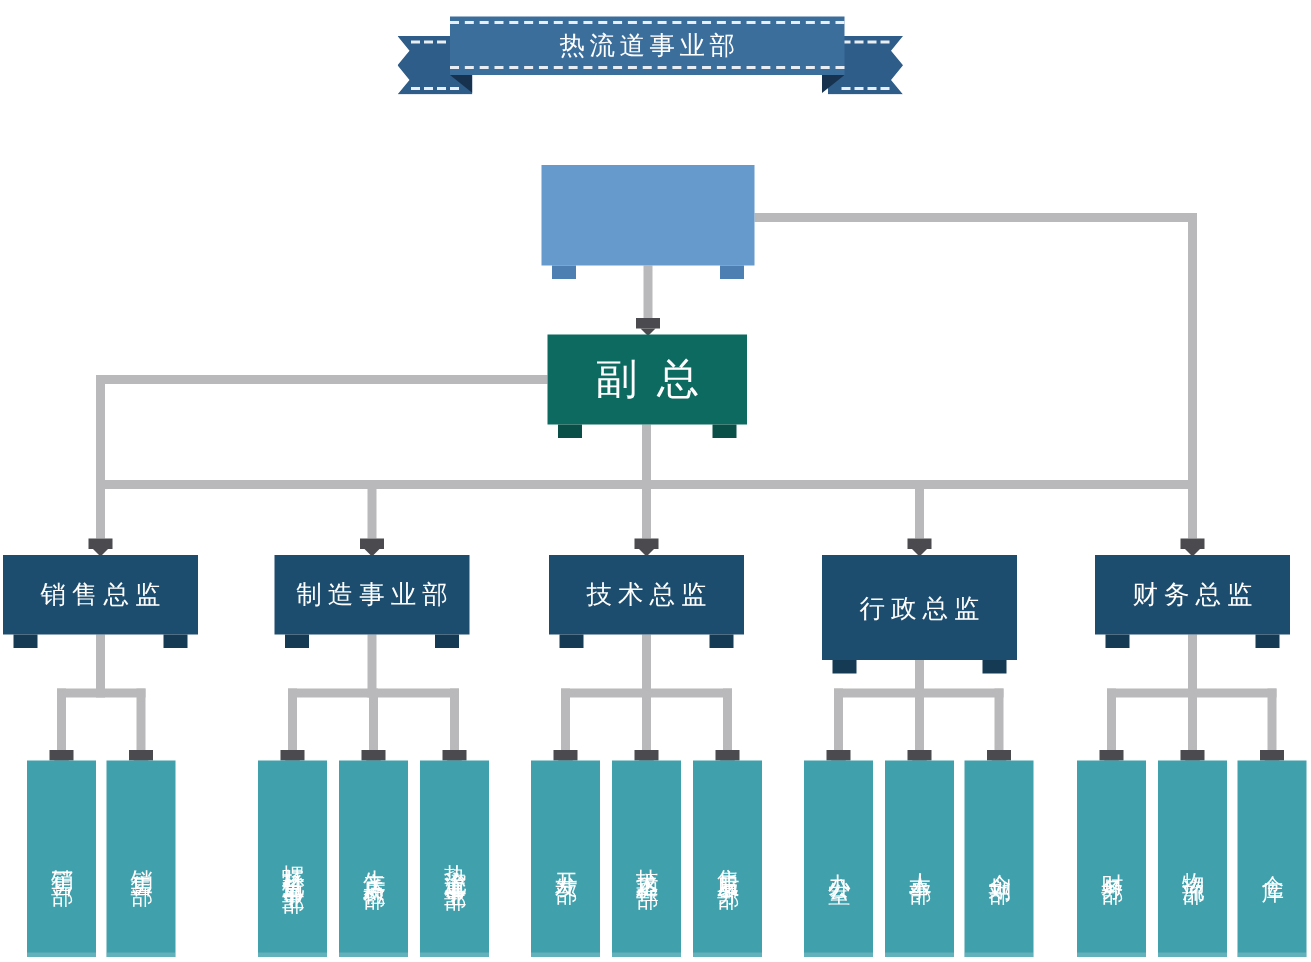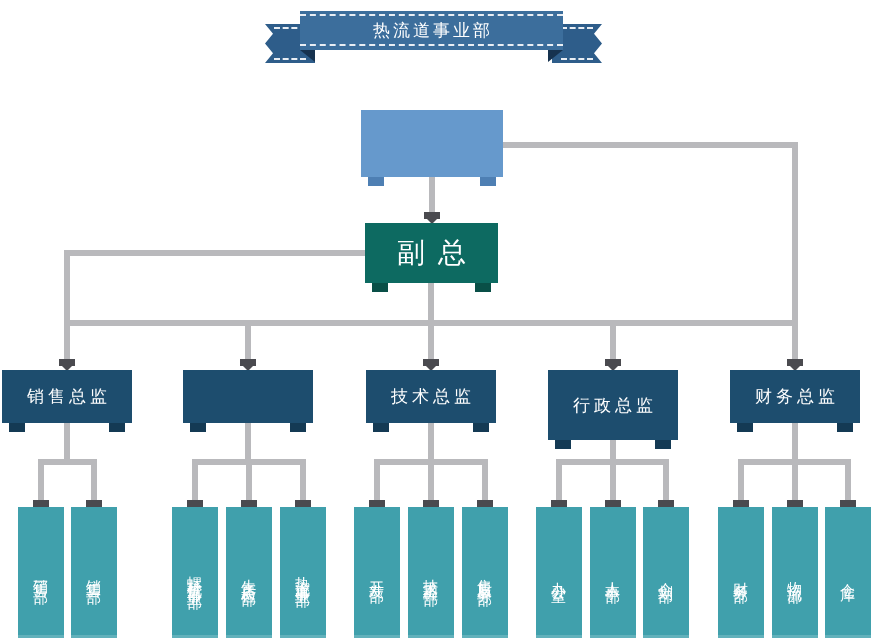--- a/index.html
+++ b/index.html
@@ -154,20 +154,21 @@
       </div>
       <div class="box n-child" style="left: 18px; top: 507px; width: 46px; height: 131px;">
         <span class="lbl">销售一部</span>
       </div>
       <div class="box n-child" style="left: 71px; top: 507px; width: 46px; height: 131px;">
         <span class="lbl">销售二部</span>
       </div>
       <div class="box n-dir" style="left: 183px; top: 370px; width: 130px; height: 53px;">
         <div class="foot foot-l"></div>
         <div class="foot foot-r"></div>
+        <span class="lbl">制造事业部</span>
       </div>
       <div class="box n-child" style="left: 172px; top: 507px; width: 46px; height: 131px;">
         <span class="lbl">螺杆机筒事业部</span>
       </div>
       <div class="box n-child" style="left: 226px; top: 507px; width: 46px; height: 131px;">
         <span class="lbl">生产质检部</span>
       </div>
       <div class="box n-child" style="left: 280px; top: 507px; width: 46px; height: 131px;">
         <span class="lbl">热流道事业部</span>
       </div>

